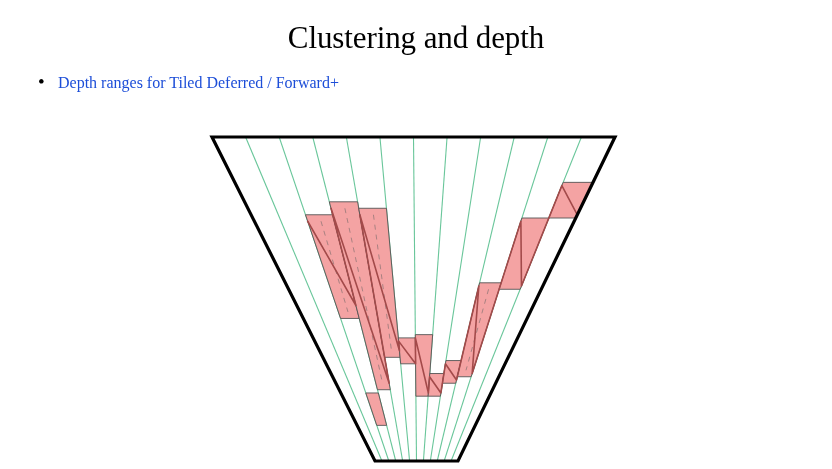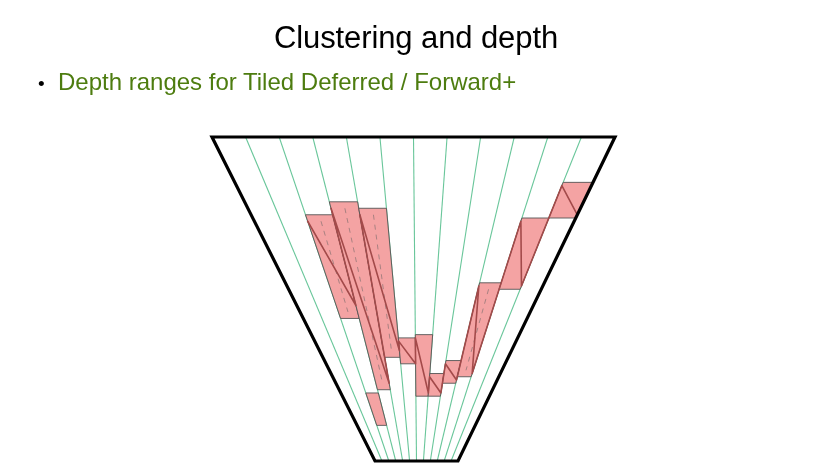--- a/index.html
+++ b/index.html
@@ -6,21 +6,21 @@
     margin: 0;
     padding: 0;
     background: #ffffff;
   }
   #slide {
     position: relative;
     width: 832px;
     height: 469px;
     background: #ffffff;
     overflow: hidden;
-    font-family: Liberation Sans, sans-serif;
+    font-family: Liberation Serif, serif;
   }
   #slide-title {
     position: absolute;
     left: 0;
     top: 20px;
     width: 832px;
     text-align: center;
     font-size: 31px;
     line-height: 36px;
     color: #000000;
@@ -37,23 +37,23 @@
   }
   #bullet-marker {
     display: inline-block;
     width: 20px;
     font-size: 19px;
     line-height: 26px;
     color: #000000;
     text-align: left;
   }
   #bullet-text {
-    font-size: 24px;
+    font-size: 16px;
     line-height: 26px;
-    color: #4d7c0f;
+    color: #1d4ed8;
     white-space: nowrap;
   }
   #frustum-figure {
     position: absolute;
     left: 190px;
     top: 125px;
     width: 450px;
     height: 344px;
   }
   #frustum-figure svg {

